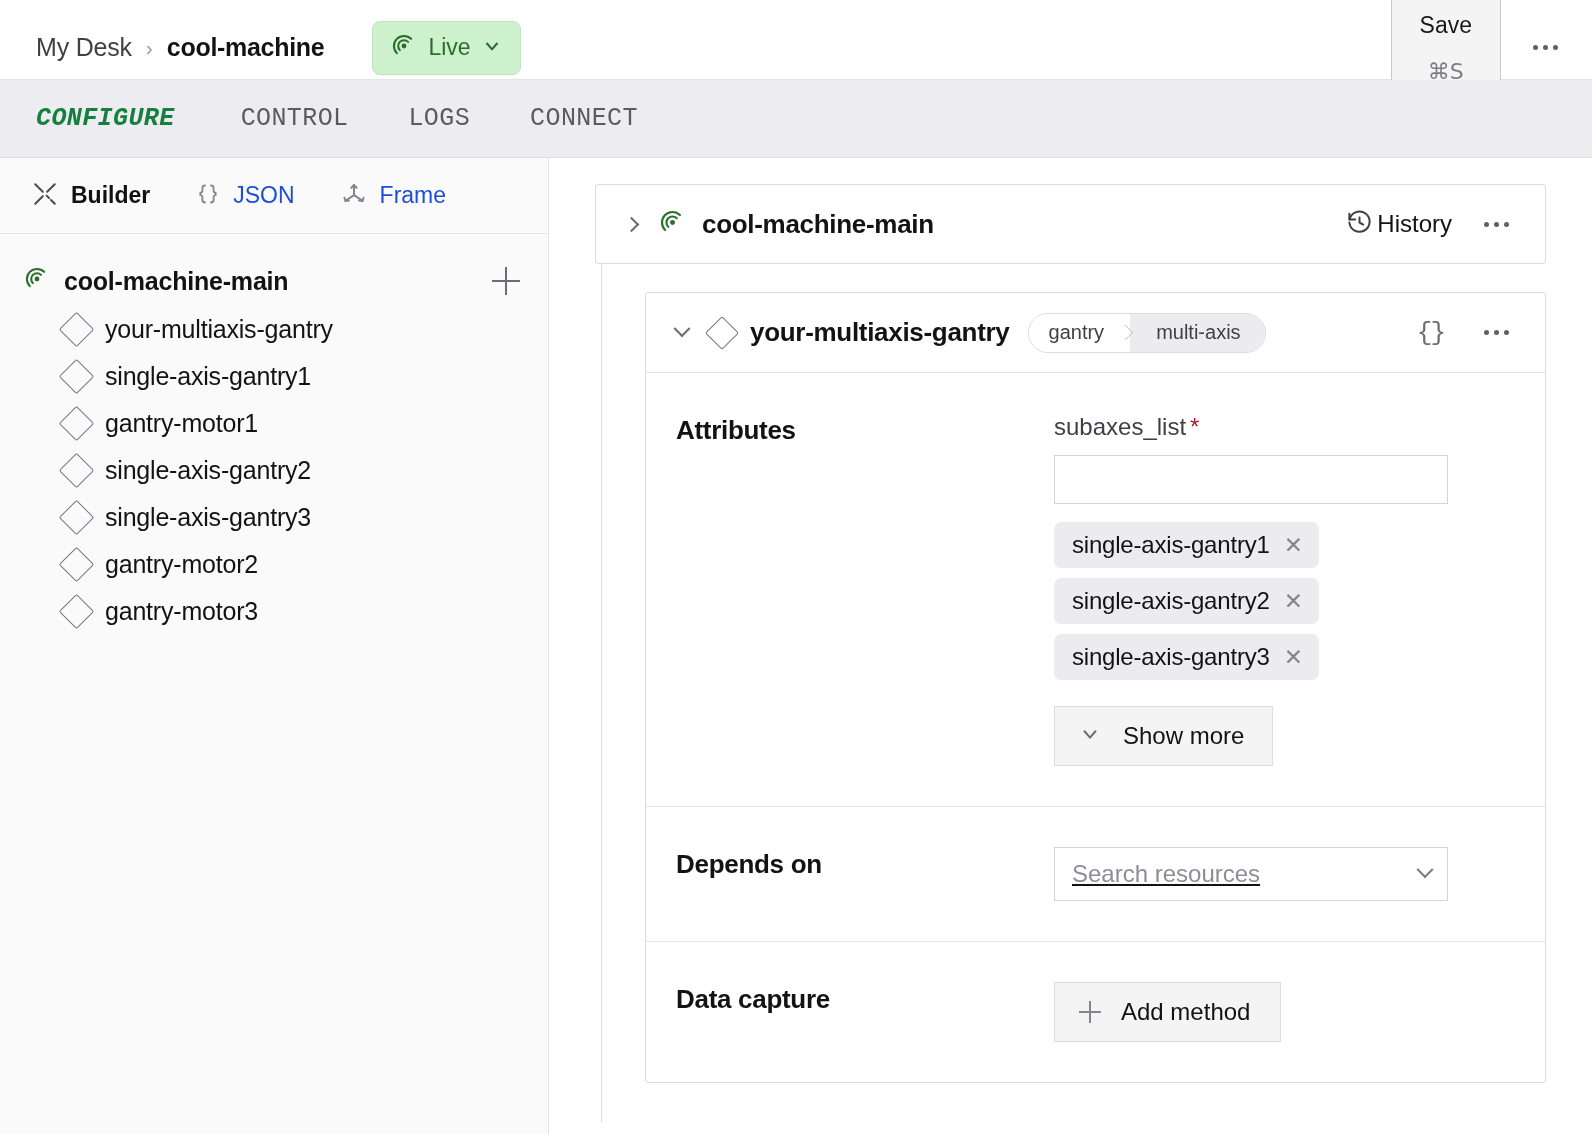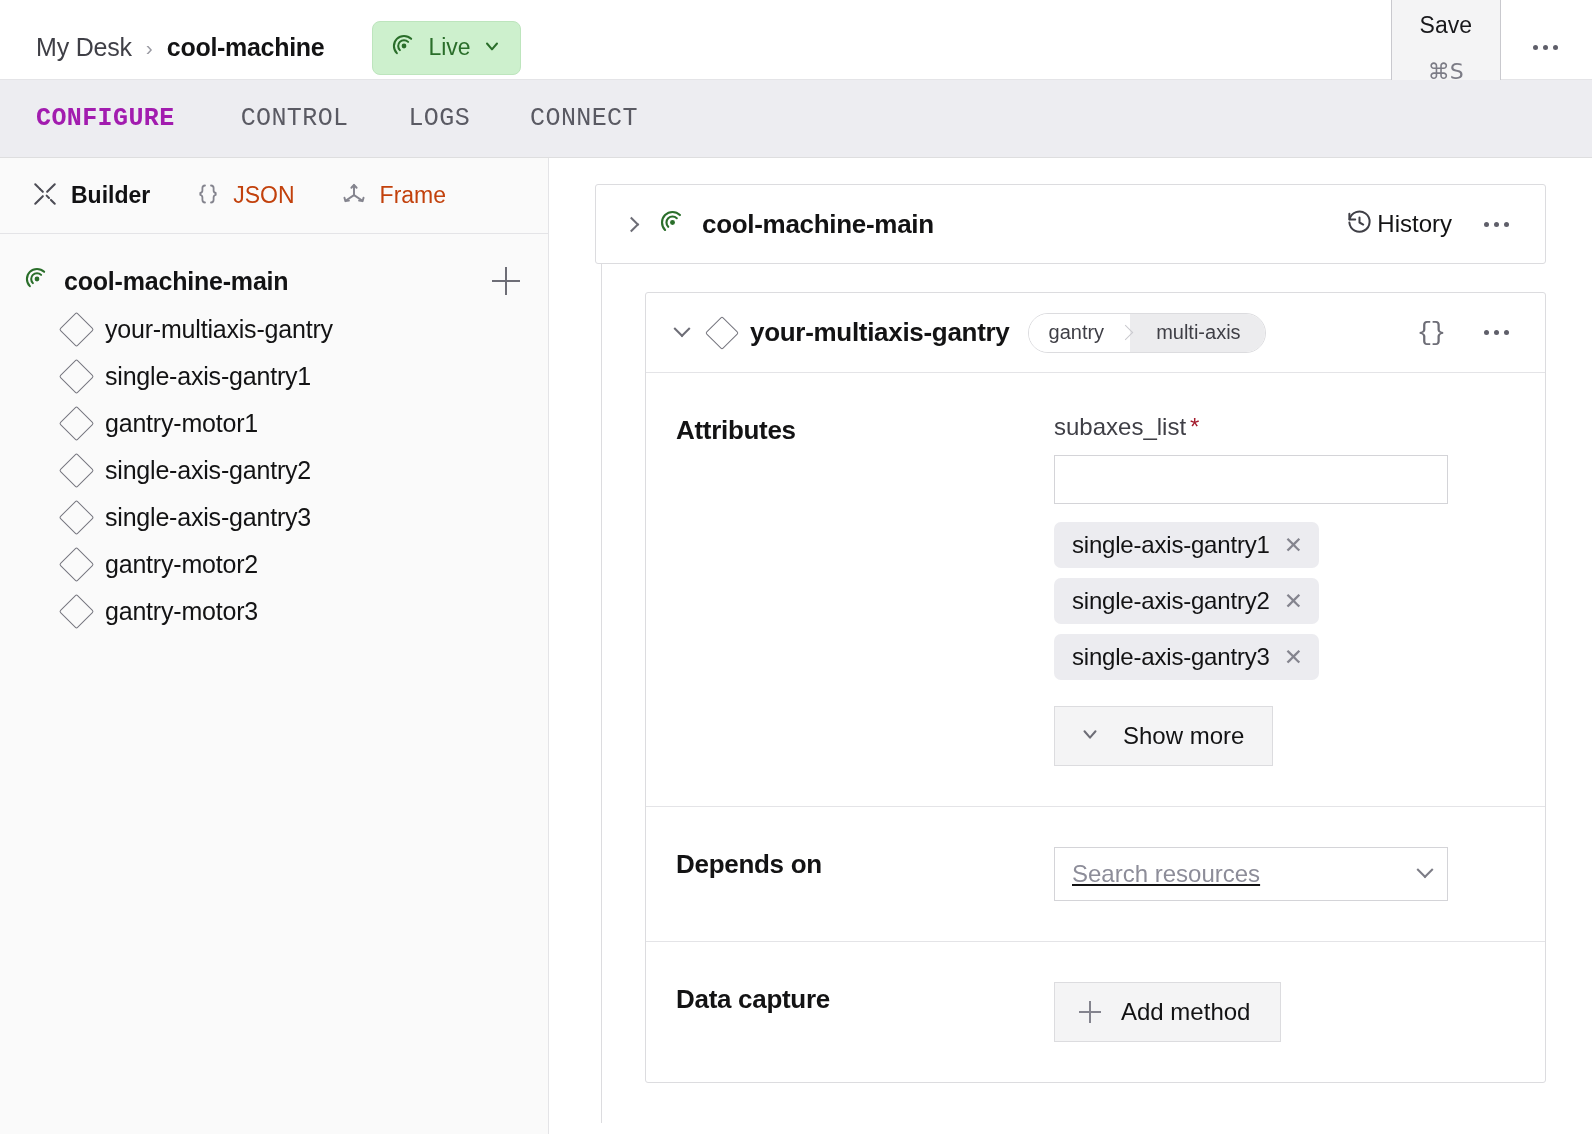--- a/index.html
+++ b/index.html
@@ -57,40 +57,40 @@
     padding-left: 36px; gap: 0;
     border-bottom: 1px solid #dededf;
   }
   .tab {
     font-family: "Liberation Mono", "DejaVu Sans Mono", monospace;
     font-size: 25px; letter-spacing: 0.4px;
     color: #5a5a63; padding: 0 30px; cursor: pointer;
     line-height: 78px;
   }
   .tab:first-child { padding-left: 0; padding-right: 36px; }
-  .tab.active { color: #a21caf; font-weight: 700; }
+  .tab.active { color: #15803d; font-weight: 700; font-style: italic; }
 
   
   .body { flex: 1 1 auto; display: flex; min-height: 0; }
 
   
   .sidebar {
     width: 549px; flex: 0 0 549px;
     background: #fafafa;
     border-right: 1px solid #e4e4e7;
     display: flex; flex-direction: column;
   }
   .sidebar-modes {
     height: 76px; flex: 0 0 76px;
     display: flex; align-items: center; gap: 0;
     padding-left: 32px;
     border-bottom: 1px solid #e4e4e7;
   }
   .mode { display: flex; align-items: center; gap: 13px; padding-right: 46px; cursor: pointer; }
-  .mode-label { font-size: 23px; color: #c2410c; }
+  .mode-label { font-size: 23px; color: #1d4ed8; }
   .mode.active .mode-label { color: #111113; font-weight: 700; }
 
   .tree { padding-top: 22px; }
   .tree-root {
     display: flex; align-items: center;
     padding: 10px 26px 10px 24px; cursor: pointer;
   }
   .tree-root-label {
     font-size: 25px; font-weight: 700; color: #131314;
     margin-left: 14px; letter-spacing: -0.2px;

